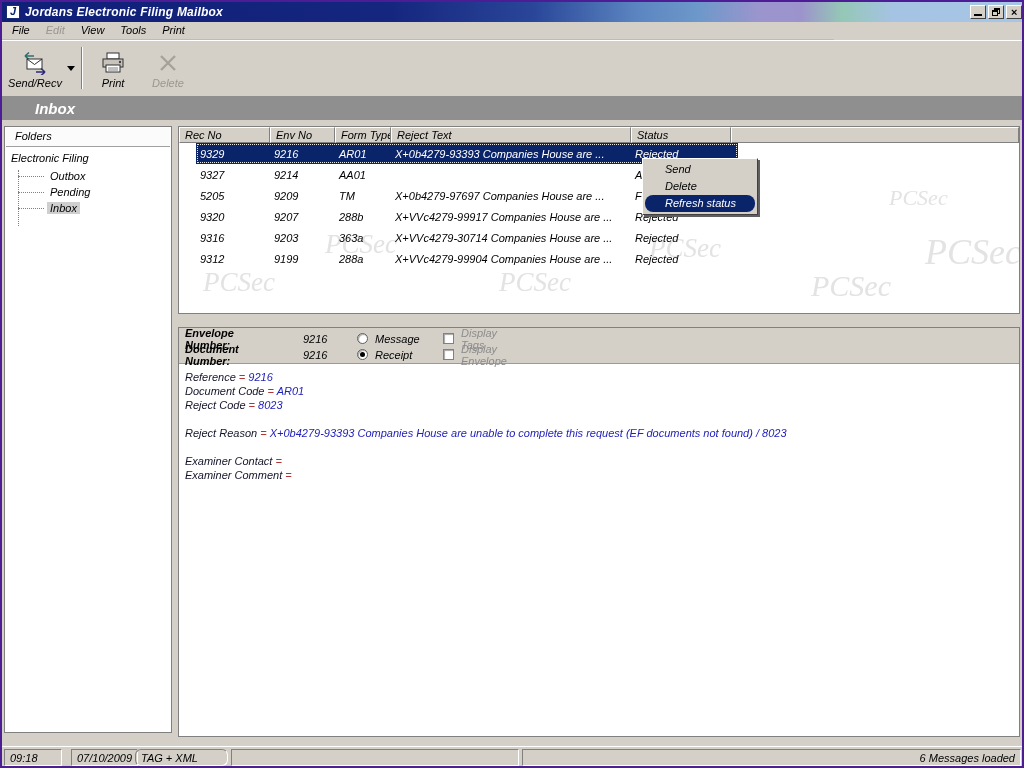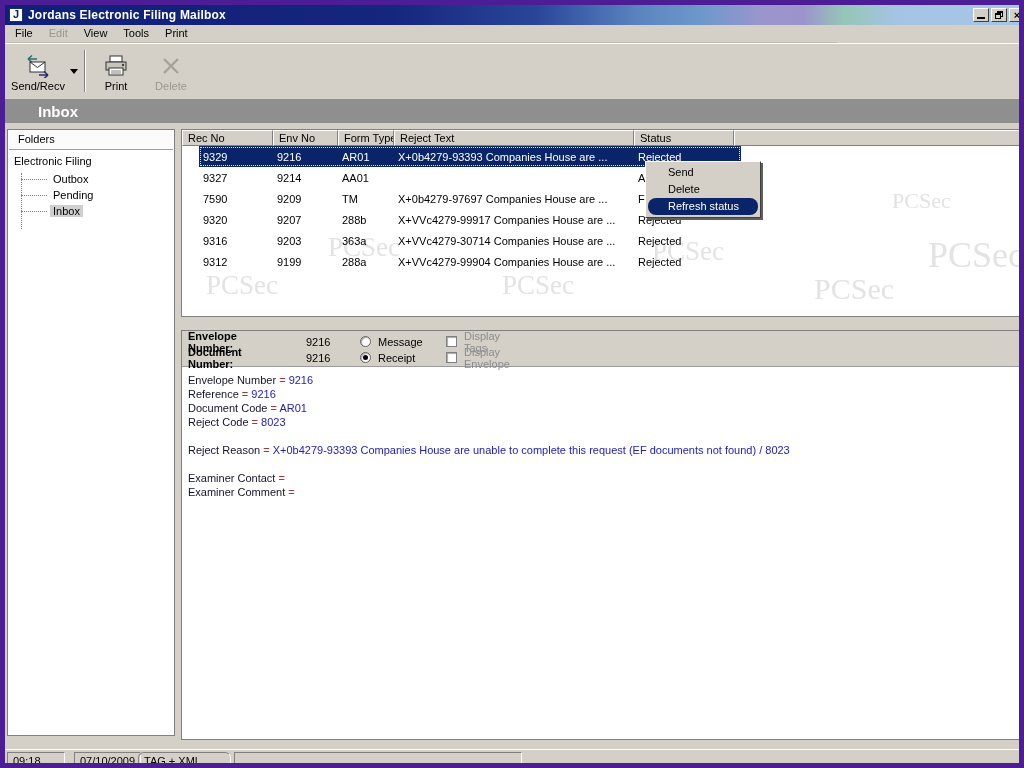--- a/index.html
+++ b/index.html
@@ -1,18 +1,18 @@
 <!DOCTYPE html>
 <html><head>
 <meta charset="utf-8">
 <style>
   * { margin:0; padding:0; box-sizing:border-box; }
   html,body { width:1024px; height:768px; overflow:hidden; }
   body { font-family:"Liberation Sans", sans-serif; font-size:11px; color:#000; background:#d4d0c8; }
-  .window { position:relative; width:1024px; height:768px; background:#d4d0c8; overflow:hidden; border:5px solid #4c1d95; }
+  .window { position:relative; width:1024px; height:768px; background:#d4d0c8; overflow:hidden; border:2px solid #4c1d95;font-style:italic; }
 
   
   .titlebar { position:absolute; left:0; top:0; width:1024px; height:20px;
     background:linear-gradient(to right,#101f78 0%,#15267e 38%,#2a4699 52%,#5b85c0 62%,#6d98ca 68%,#9b95cd 74%,#9c93cc 78%,#95c7b6 82%,#a5c3e3 87%,#a7c5e5 100%);
     display:flex; align-items:center; padding-left:4px; }
   .titlebar .app-icon { width:14px; height:14px; margin-right:5px; background:#fff; border:1px solid #1a2c6e; position:relative; }
   .titlebar .app-icon::after { content:"J"; position:absolute; left:3px; top:-1px; color:#0a246a; font-weight:bold; font-size:11px; }
   .titlebar .title-text { color:#fff; font-weight:bold; font-size:12px; letter-spacing:.2px; }
   .win-controls { position:absolute; right:4px; top:3px; display:flex; gap:2px; }
   .win-btn { width:16px; height:14px; background:#d4d0c8; border:1px solid; border-color:#fff #404040 #404040 #fff; font-size:9px; line-height:11px; text-align:center; position:relative; }
@@ -223,21 +223,21 @@
         <span></span>
         <span class="cell">9327</span>
         <span class="cell">9214</span>
         <span class="cell">AA01</span>
         <span class="cell"></span>
         <span class="cell">Accepted</span>
         <span></span>
       </div>
       <div class="lrow">
         <span></span>
-        <span class="cell">7590</span>
+        <span class="cell">5205</span>
         <span class="cell">9209</span>
         <span class="cell">TM</span>
         <span class="cell">X+0b4279-97697 Companies House are ...</span>
         <span class="cell">Failed</span>
         <span></span>
       </div>
       <div class="lrow">
         <span></span>
         <span class="cell">9320</span>
         <span class="cell">9207</span>
@@ -286,32 +286,32 @@
       <div class="dh-row r2">
         <span class="dh-label">Document Number:</span>
         <span class="dh-value">9216</span>
         <span class="radio checked" style="top:2px;"></span>
         <span class="radio-label">Receipt</span>
         <span class="checkbox" style="top:2px;"></span>
         <span class="check-label">Display Envelope</span>
       </div>
     </div>
     <div class="detail-body">
-      <div class="dline"><span class="lab">Envelope Number</span> <span class="eq">=</span> <span class="val">9216</span></div>
       <div class="dline"><span class="lab">Reference</span> <span class="eq">=</span> <span class="val">9216</span></div>
       <div class="dline"><span class="lab">Document Code</span> <span class="eq">=</span> <span class="val">AR01</span></div>
       <div class="dline"><span class="lab">Reject Code</span> <span class="eq">=</span> <span class="val">8023</span></div>
       <div class="dline"></div>
       <div class="dline"><span class="lab">Reject Reason</span> <span class="eq">=</span> <span class="val">X+0b4279-93393 Companies House are unable to complete this request (EF documents not found) / 8023</span></div>
       <div class="dline"></div>
       <div class="dline"><span class="lab">Examiner Contact</span> <span class="eq">=</span> <span class="val"></span></div>
       <div class="dline"><span class="lab">Examiner Comment</span> <span class="eq">=</span> <span class="val"></span></div>
     </div>
   </div>
 
   <div class="statusbar">
     <span class="sb-panel sb-time">09:18</span>
     <span class="sb-panel sb-date">07/10/2009</span>
     <span class="sb-panel sb-mode">TAG + XML</span>
     <span class="sb-panel sb-fill"></span>
+    <span class="sb-panel sb-msg">6 Messages loaded</span>
   </div>
 
 </div>
 
 </body></html>

